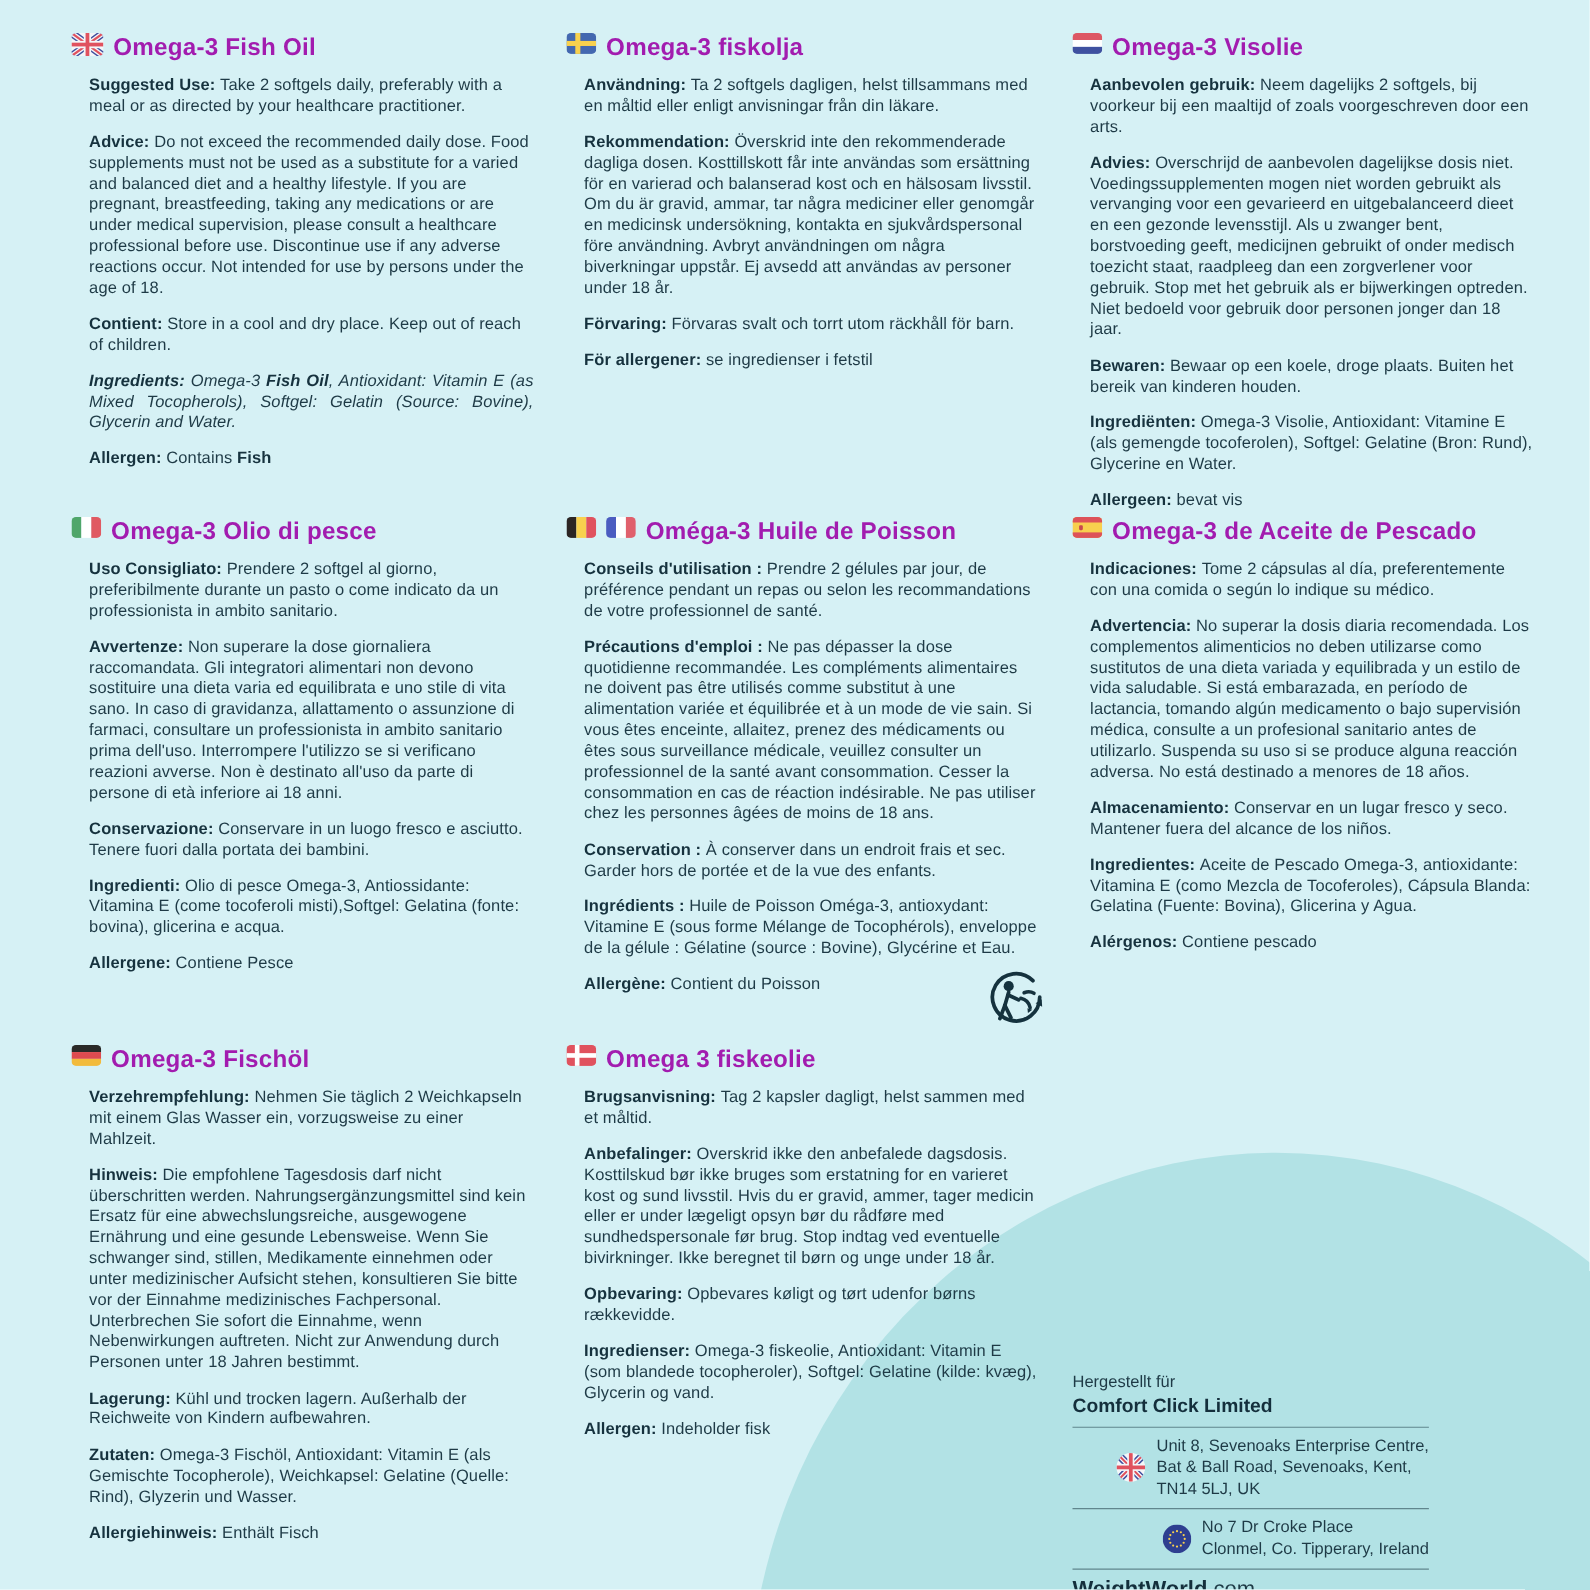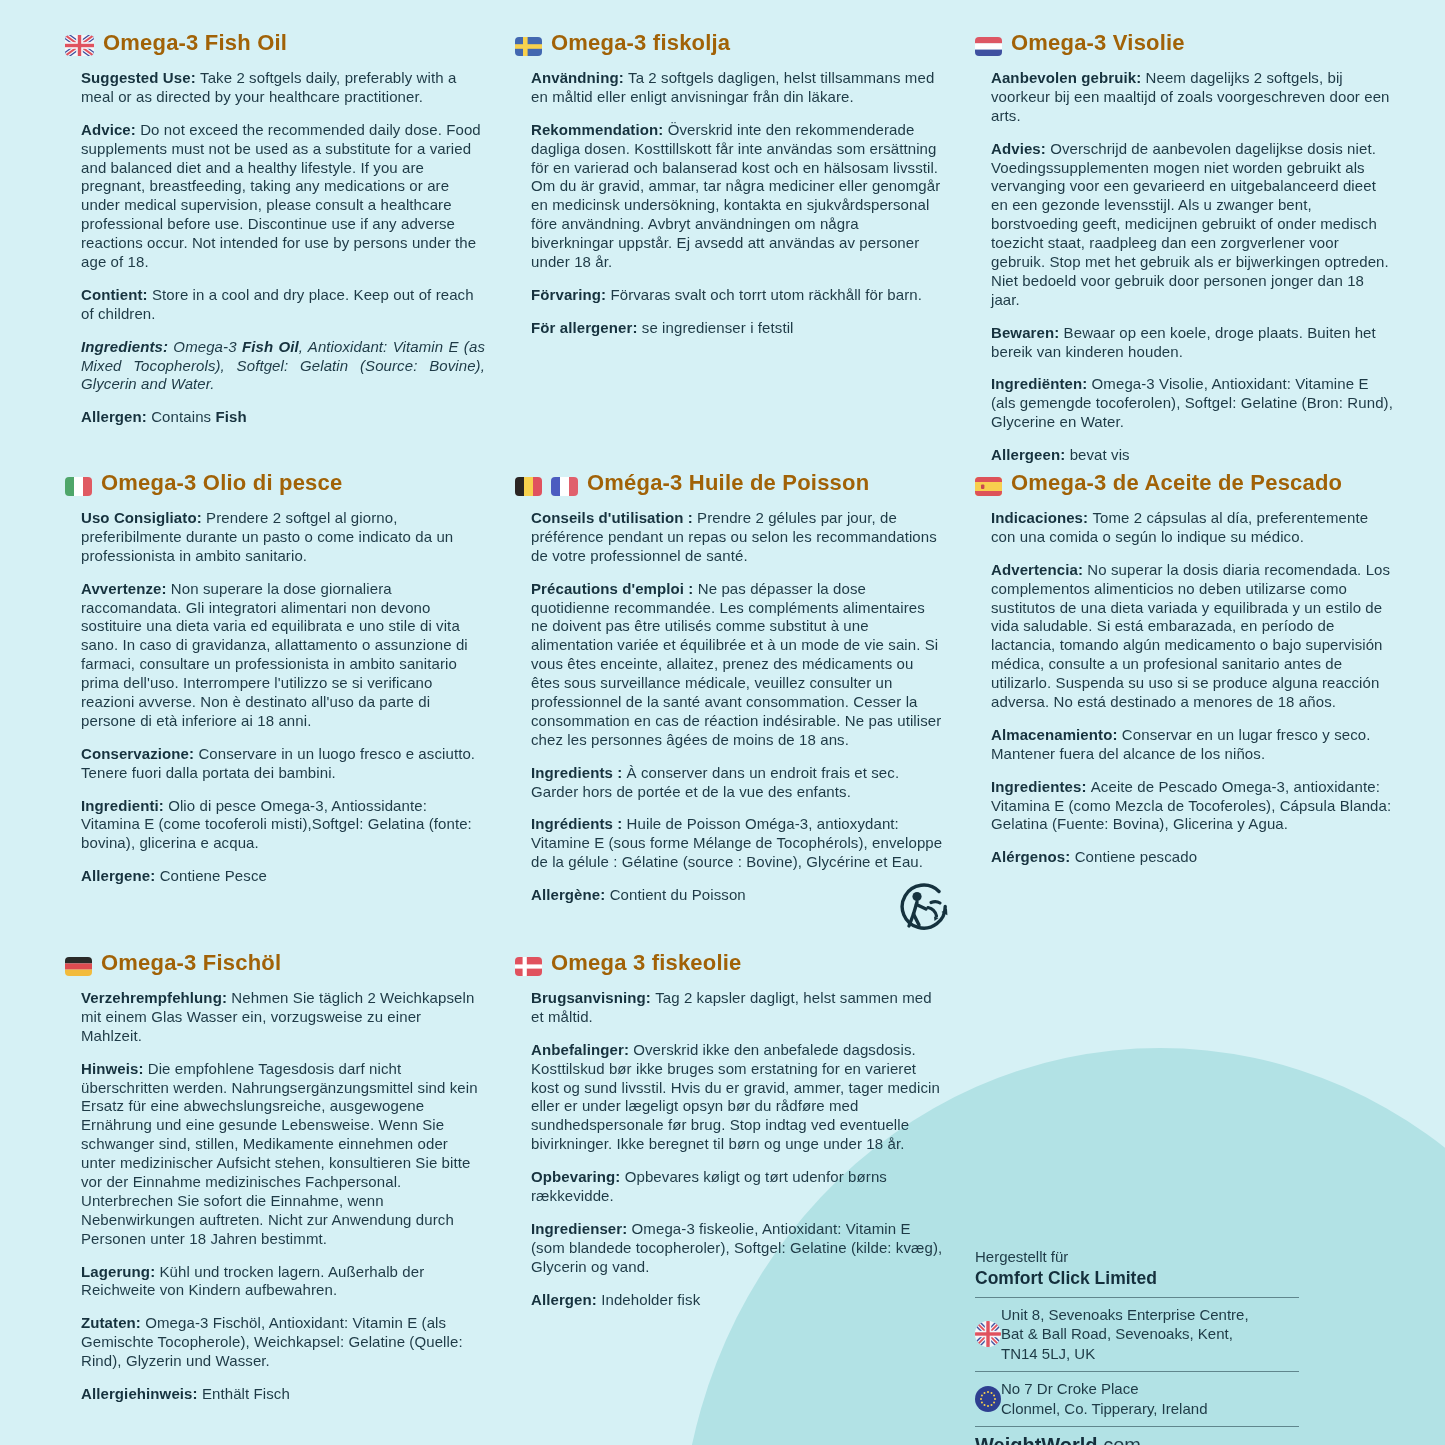--- a/index.html
+++ b/index.html
@@ -20,42 +20,42 @@
   }
   .label-grid{
     position:relative;z-index:1;
     display:grid;
     grid-template-columns:420px 430px 420px;
     grid-template-rows:440px 480px auto;
     column-gap:30px;
     padding:30px 50px 0 65px;
   }
   .sec-title{
-    display:flex;align-items:flex-end;gap:9px;
+    display:flex;align-items:flex-start;gap:9px;
     margin:0 0 13px 0;
-    font-size:22px;font-weight:700;color:#a16207;letter-spacing:.2px;
+    font-size:22px;font-weight:700;color:#a21caf;letter-spacing:.2px;
     white-space:nowrap;
   }
   .flag{display:inline-flex;flex:0 0 auto;line-height:0;}
   .flag svg{display:block;}
   .para{
     margin:0 0 14px 16px;
     font-size:15px;line-height:1.26;letter-spacing:.1px;
   }
   .para b{font-weight:700;color:#16323e;}
   [data-sec="en"] .para:nth-of-type(4){text-align:justify;font-style:italic;}
   .triman{
     position:absolute;left:898px;top:882px;z-index:1;
   }
   
   .mfg{margin-top:298px;width:324px;}
   .mfg-intro{margin:0;font-size:15px;line-height:1.25;}
   .mfg-company{margin:1px 0 0;font-size:17.5px;font-weight:700;line-height:1.25;color:#142f3c;}
   .mfg hr{border:none;border-top:1px solid rgba(30,58,70,.55);margin:7px 0;}
-  .addr{display:flex;align-items:center;margin:2px 0;}
+  .addr{display:flex;gap:10px;align-items:center;margin:2px 0;justify-content:flex-end;}
   .addr .lines{font-size:15px;line-height:1.32;}
   .round-flag{flex:0 0 auto;line-height:0;}
   .site{margin-top:2px;font-size:20px;color:#142f3c;}
   .site b{font-weight:700;}
   .site span{font-weight:400;color:#1e3a46;}
 </style>
 </head>
 <body>
 
 <div class="page" style="background: rgb(214, 241, 245); color: rgb(30, 58, 70);">
@@ -189,21 +189,21 @@
                 <rect width="9" height="19" fill="#4b5cc0"></rect>
                 <rect x="9" width="9" height="19" fill="#fff"></rect>
                 <rect x="18" width="9" height="19" fill="#e0606c"></rect>
               </g>
             </svg>
           </span>
           <span>Oméga-3 Huile de Poisson</span>
         </h2>
         <p class="para"><b>Conseils d'utilisation : </b>Prendre 2 gélules par jour, de préférence pendant un repas ou selon les recommandations de votre professionnel de santé.</p>
         <p class="para"><b>Précautions d'emploi : </b>Ne pas dépasser la dose quotidienne recommandée. Les compléments alimentaires ne doivent pas être utilisés comme substitut à une alimentation variée et équilibrée et à un mode de vie sain. Si vous êtes enceinte, allaitez, prenez des médicaments ou êtes sous surveillance médicale, veuillez consulter un professionnel de la santé avant consommation. Cesser la consommation en cas de réaction indésirable. Ne pas utiliser chez les personnes âgées de moins de 18 ans.</p>
-        <p class="para"><b>Ingredients : </b>À conserver dans un endroit frais et sec. Garder hors de portée et de la vue des enfants.</p>
+        <p class="para"><b>Conservation : </b>À conserver dans un endroit frais et sec. Garder hors de portée et de la vue des enfants.</p>
         <p class="para"><b>Ingrédients : </b>Huile de Poisson Oméga-3, antioxydant: Vitamine E (sous forme Mélange de Tocophérols), enveloppe de la gélule : Gélatine (source : Bovine), Glycérine et Eau.</p>
         <p class="para"><b>Allergène: </b>Contient du Poisson</p>
       </section>
     <section class="cell" data-sec="es">
         <h2 class="sec-title">
           <span class="flag">
             <svg width="27" height="19" viewBox="0 0 27 19">
               <defs>
                 <clipPath id="f-es">
                   <rect width="27" height="19" rx="4"></rect>

